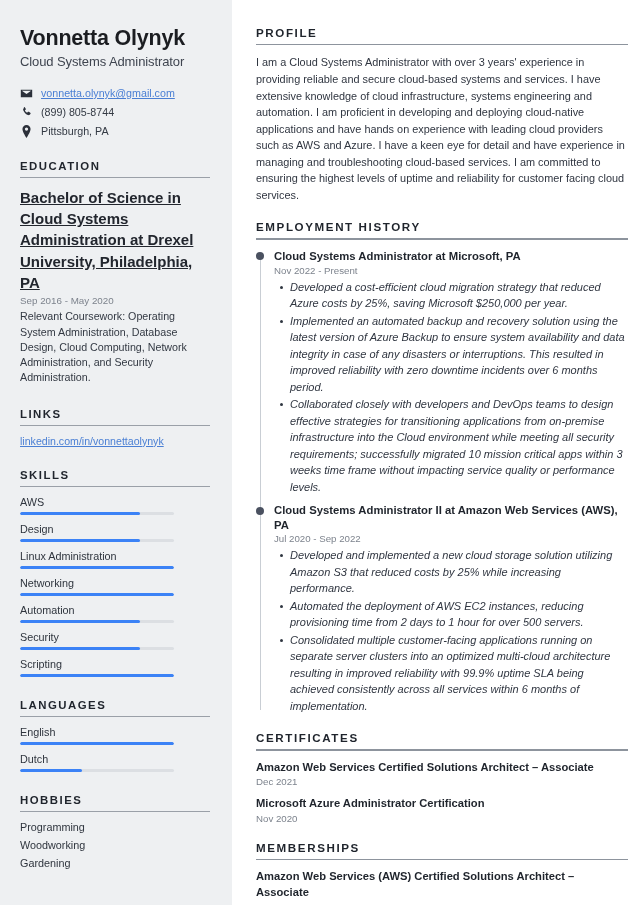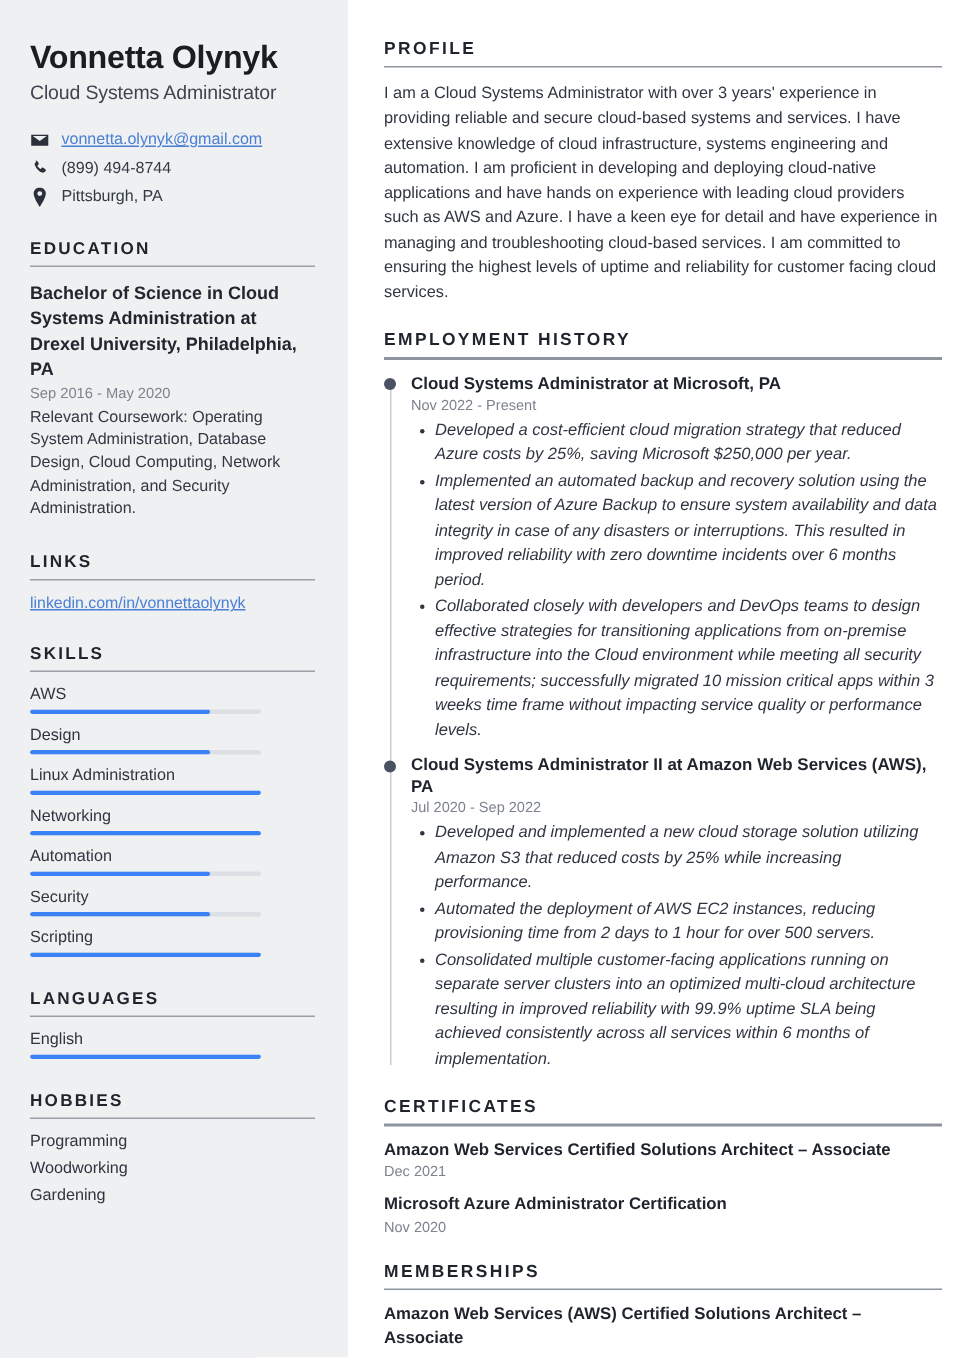--- a/index.html
+++ b/index.html
@@ -54,24 +54,25 @@
   .sec-title {
     font-size: 11.4px;
     font-weight: bold;
     letter-spacing: 1.5px;
     color: #1f242c;
     padding-bottom: 5px;
   }
   .sec-rule { height: 1px; background: #9aa0a8; margin-bottom: 9px; }
 
   .edu-degree {
-    font-size: 12px;
+    font-size: 15px;
     font-weight: bold;
     color: #22262e;
     line-height: 1.42;
+    text-decoration: underline;
   }
   .edu-date {
     font-size: 9.8px;
     color: #7d838d;
     margin-top: 2px;
   }
   .edu-desc {
     font-size: 10.7px;
     color: #333943;
     line-height: 1.43;
@@ -199,21 +200,21 @@
             </svg>
         </span>
         <span class="contact-link">vonnetta.olynyk@gmail.com</span>
       </div>
       <div class="contact-row">
         <span class="ico">
           <svg width="12" height="12" viewBox="0 0 16 16" fill="currentColor">
               <path d="M3.4 1.6c.5-.5 1.3-.4 1.7.2l1.2 1.8c.3.5.2 1.1-.2 1.5l-.7.6c-.2.2-.2.4-.1.6.4.9 1.6 2.1 2.5 2.5.2.1.4.1.6-.1l.6-.7c.4-.4 1-.5 1.5-.2l1.8 1.2c.6.4.7 1.2.2 1.7l-.9.9c-.6.6-1.5.8-2.3.5C7 11.5 4.5 9 3 5.6c-.4-.8-.2-1.7.4-2.3l1-1.7z"></path>
             </svg>
         </span>
-        <span>(899) 494-8744</span>
+        <span>(899) 805-8744</span>
       </div>
       <div class="contact-row">
         <span class="ico">
           <svg width="11" height="13" viewBox="0 0 12 16" fill="currentColor">
               <path d="M6 0C3.2 0 1 2.2 1 5c0 3.7 5 11 5 11s5-7.3 5-11c0-2.8-2.2-5-5-5zm0 7a2 2 0 110-4 2 2 0 010 4z"></path>
             </svg>
         </span>
         <span>Pittsburgh, PA</span>
       </div>
     </div>
@@ -282,20 +283,26 @@
       </div>
     </section>
 
     <section class="sec">
       <div class="sec-title">LANGUAGES</div>
       <div class="sec-rule"></div>
       <div class="bar-item">
         <div class="bar-label">English</div>
         <div class="bar-track">
           <div class="bar-fill" style="width: 100%;"></div>
+        </div>
+      </div>
+      <div class="bar-item">
+        <div class="bar-label">Dutch</div>
+        <div class="bar-track">
+          <div class="bar-fill" style="width: 40%;"></div>
         </div>
       </div>
     </section>
 
     <section class="sec">
       <div class="sec-title">HOBBIES</div>
       <div class="sec-rule"></div>
       <div class="hobby">Programming</div>
       <div class="hobby">Woodworking</div>
       <div class="hobby">Gardening</div>

